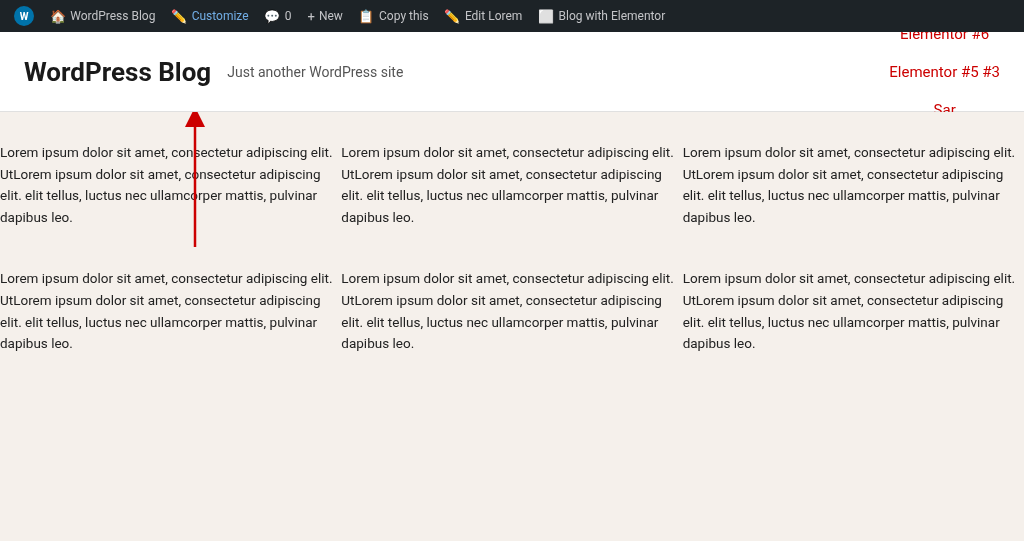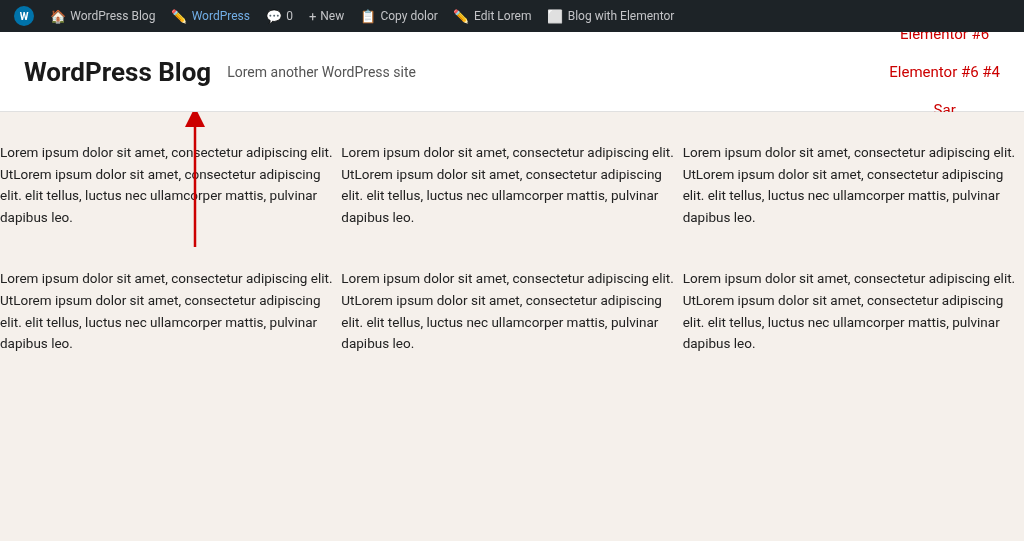--- a/index.html
+++ b/index.html
@@ -124,52 +124,52 @@
 <div id="admin-bar">
   <div class="admin-bar-item">
     <div class="wp-logo">W</div>
   </div>
   <div class="admin-bar-item">
     <span class="icon">🏠</span>
     <span>WordPress Blog</span>
   </div>
   <div class="admin-bar-item customize">
     <span class="icon">✏️</span>
-    <span>WordPress</span>
+    <span>Customize</span>
   </div>
   <div class="admin-bar-item">
     <span class="icon">💬</span>
     <span>0</span>
   </div>
   <div class="admin-bar-item">
     <span class="icon">+</span>
     <span>New</span>
   </div>
   <div class="admin-bar-item">
     <span class="icon">📋</span>
-    <span>Copy dolor</span>
+    <span>Copy this</span>
   </div>
   <div class="admin-bar-item">
     <span class="icon">✏️</span>
     <span>Edit Lorem</span>
   </div>
   <div class="admin-bar-item">
     <span class="icon">⬜</span>
     <span>Blog with Elementor</span>
   </div>
 </div>
 
 <div id="site-header">
   <div class="site-title-area">
     <span class="site-title">WordPress Blog</span>
-    <span class="site-tagline">Lorem another WordPress site</span>
+    <span class="site-tagline">Just another WordPress site</span>
   </div>
   <nav class="nav-menu">
     <a class="nav-item">Elementor #6</a>
-    <a class="nav-item">Elementor #6 #4</a>
+    <a class="nav-item">Elementor #5 #3</a>
     <a class="nav-item">Sar</a>
   </nav>
 </div>
 
 <div id="page-content">
 
   <svg class="annotation-svg" width="80" height="140" viewBox="0 0 80 140">
     <defs>
       <marker id="arrowhead" markerWidth="8" markerHeight="8" refX="4" refY="4" orient="auto">
         <path d="M0,0 L0,8 L8,4 z" fill="#cc0000"></path>

